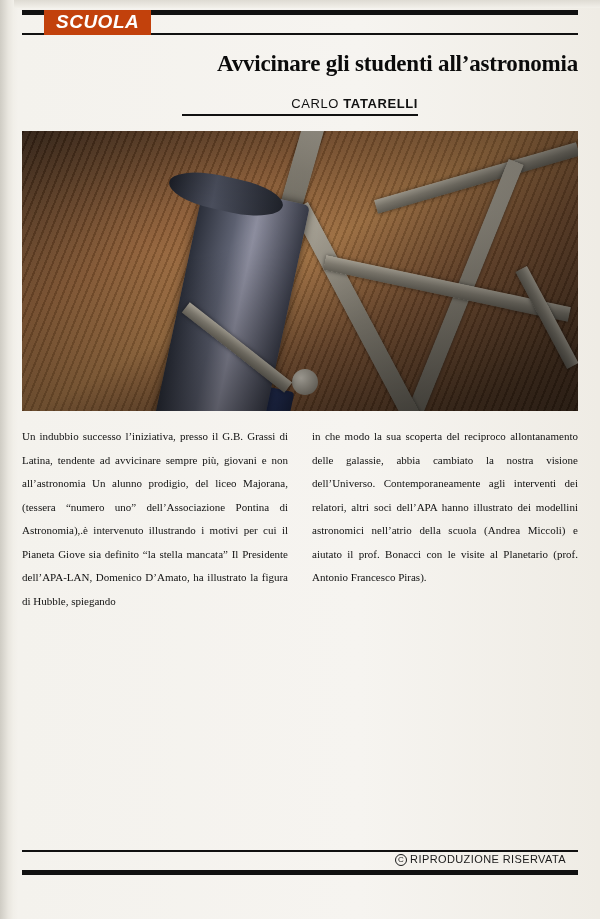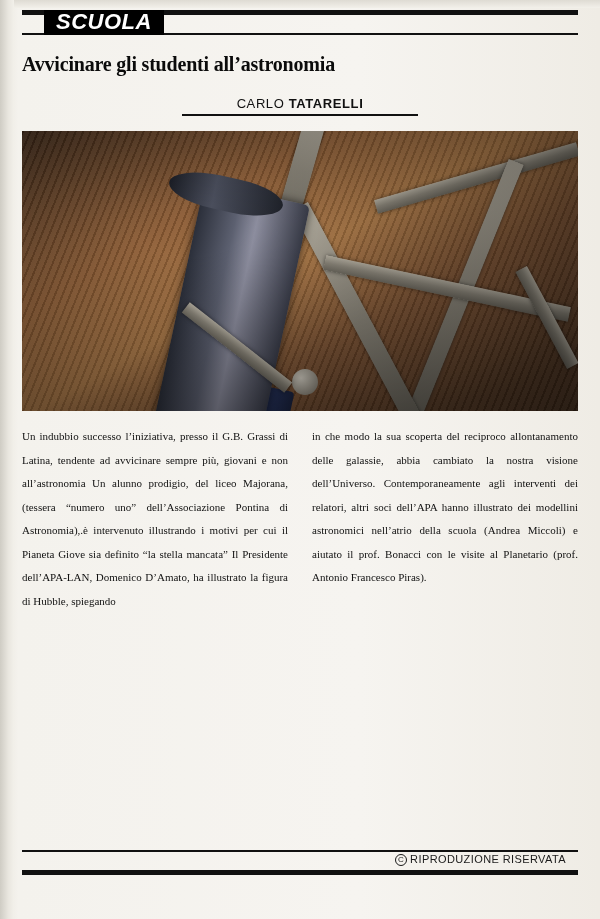--- a/index.html
+++ b/index.html
@@ -61,49 +61,49 @@
     position: absolute;
     left: 0; right: 0;
     top: 23px;
     height: 2px;
     background: #111;
   }
   .kicker {
     position: absolute;
     left: 22px;
     top: 0px;
-    background: #000000;
+    background: #c2410c;
     color: #fff;
     font-family: "Liberation Sans", sans-serif;
     font-weight: bold;
     font-style: italic;
-    font-size: 22px;
+    font-size: 19px;
     letter-spacing: 0.5px;
     padding: 3px 12px 4px 12px;
     line-height: 18px;
   }
 
   .headline {
-    text-align: left;
+    text-align: right;
     font-family: "Liberation Serif", serif;
     font-weight: bold;
-    font-size: 20px;
+    font-size: 23px;
     line-height: 32px;
     color: #0b0b0b;
     margin-top: 12px;
     letter-spacing: -0.2px;
   }
   .headline .l2 {
     letter-spacing: -0.6px;
   }
 
   .byline-wrap {
     margin: 16px auto 15px auto;
     width: 236px;
-    text-align: center;
+    text-align: right;
   }
   .byline {
     font-family: "Liberation Sans", sans-serif;
     font-size: 13px;
     letter-spacing: 0.6px;
     color: #111;
     padding-bottom: 3px;
   }
   .byline b { font-weight: bold; }
   .byline-rule {

